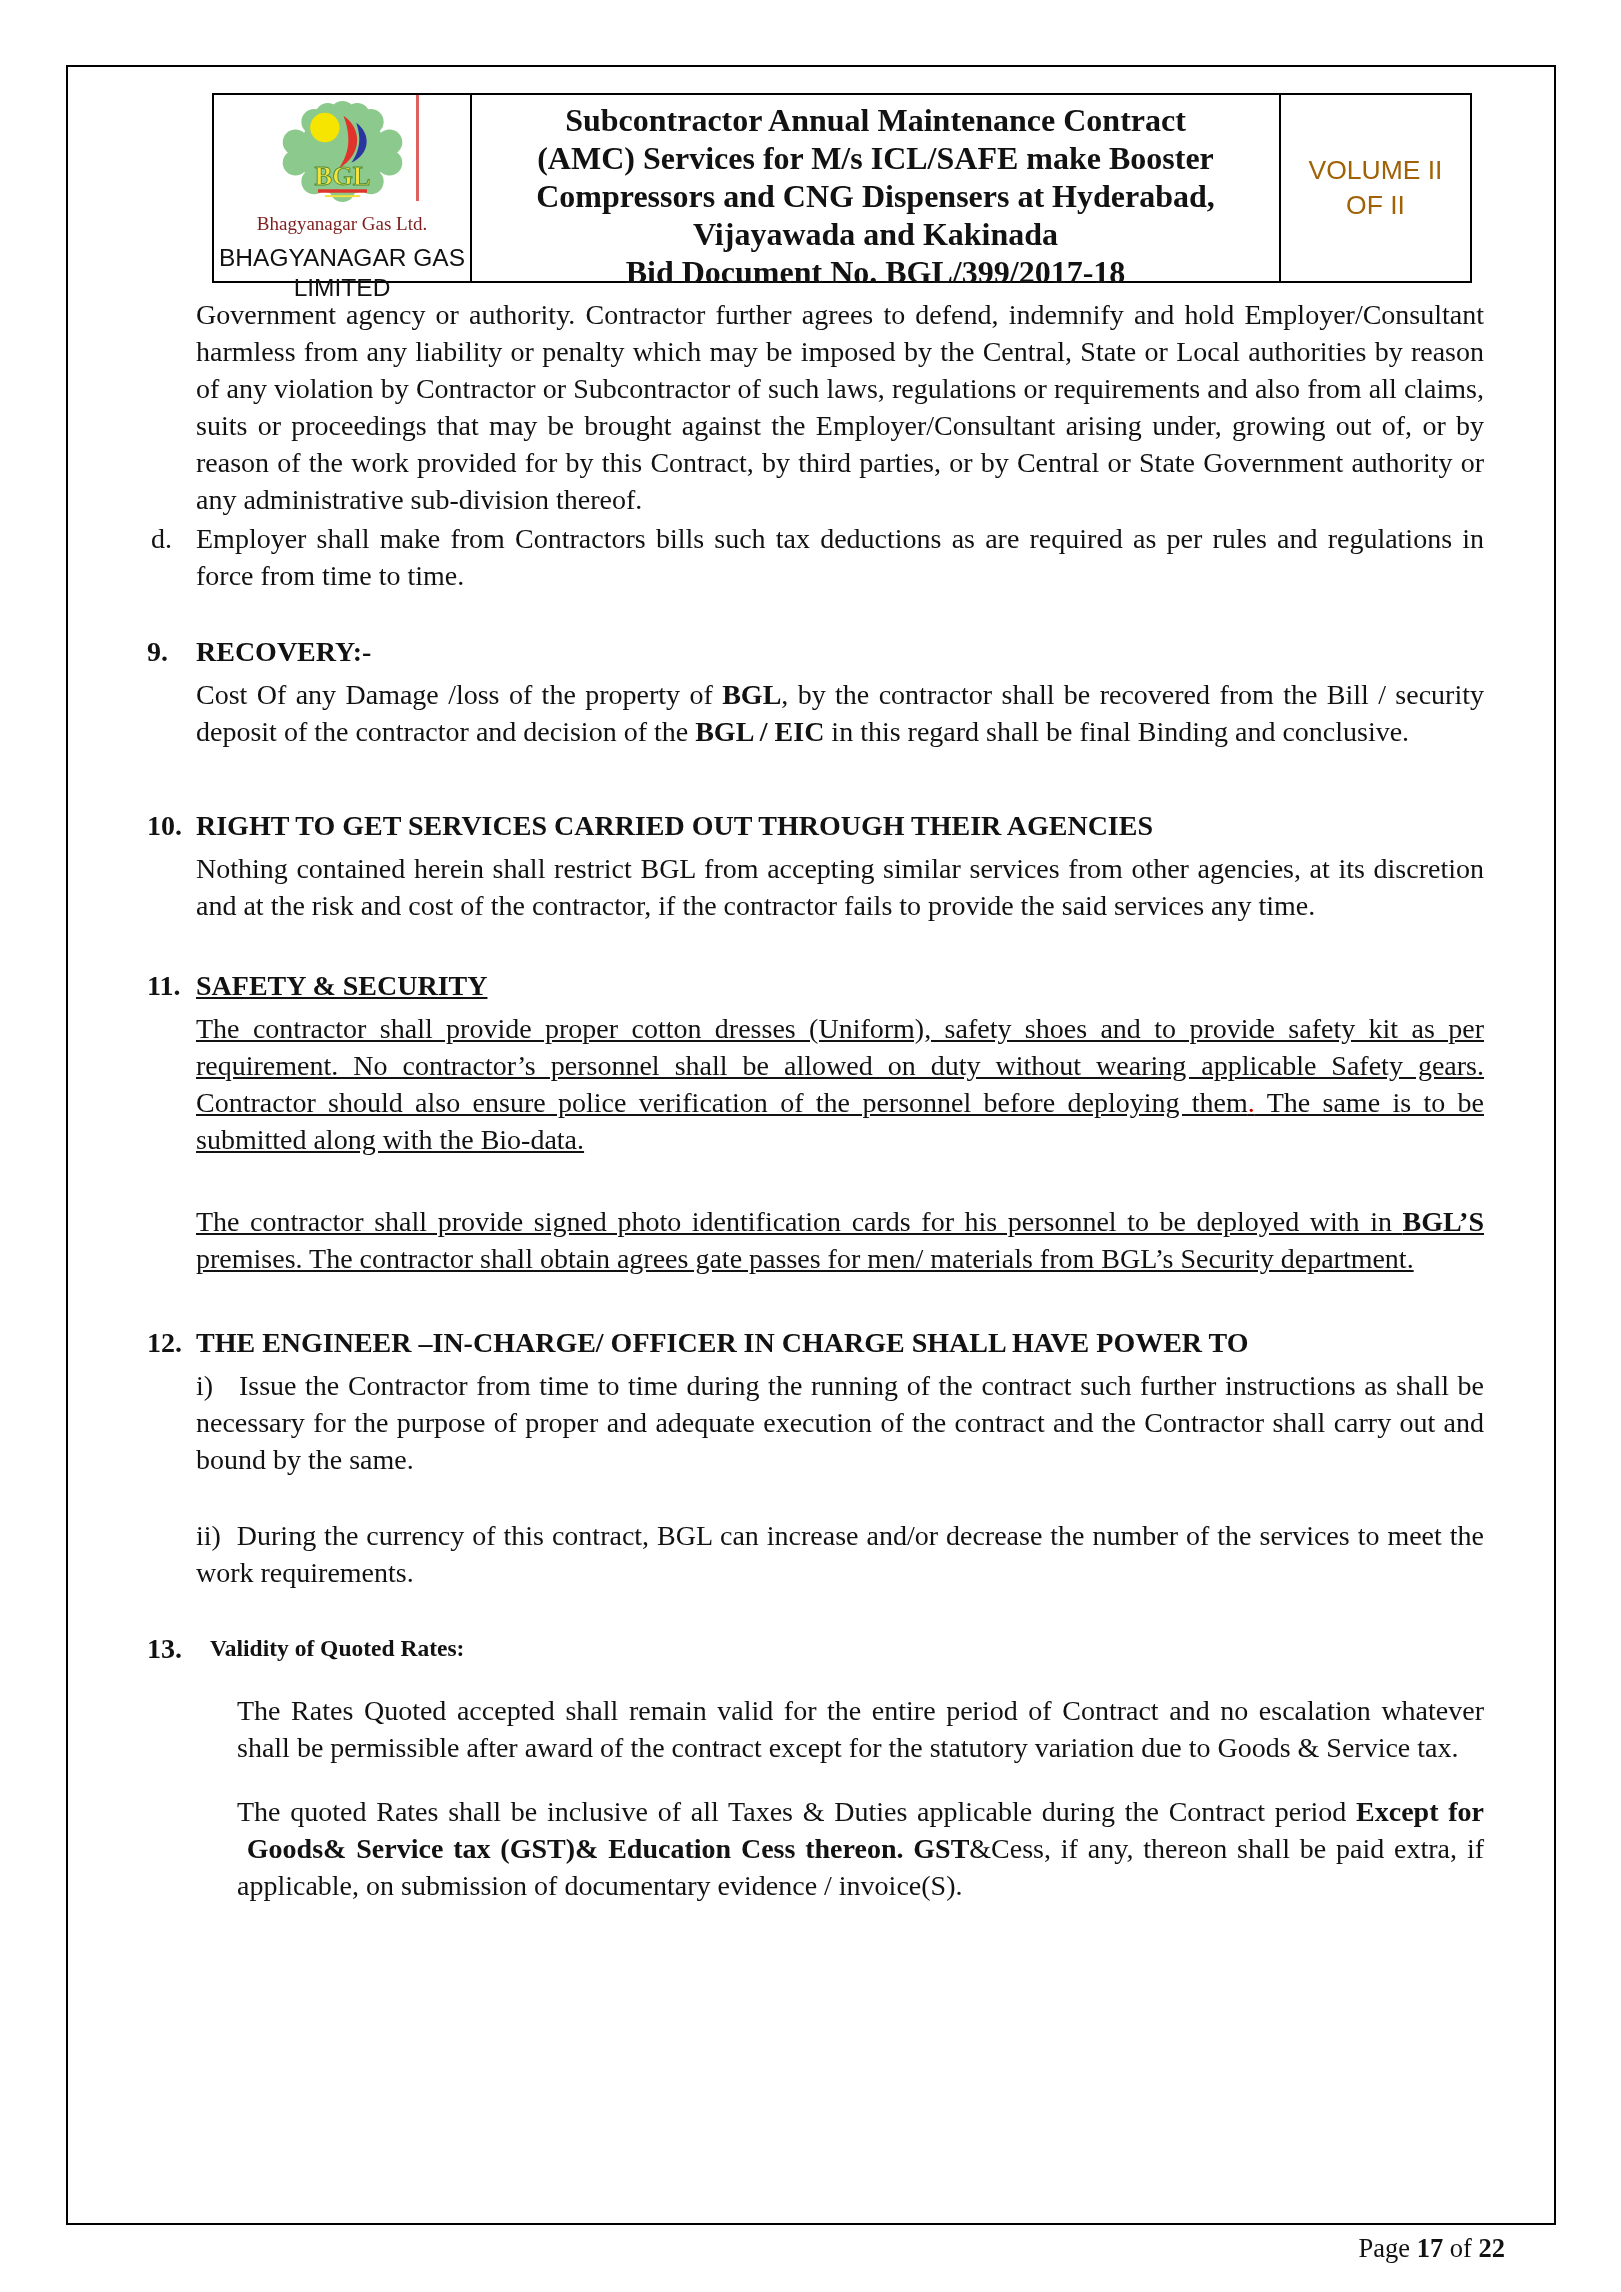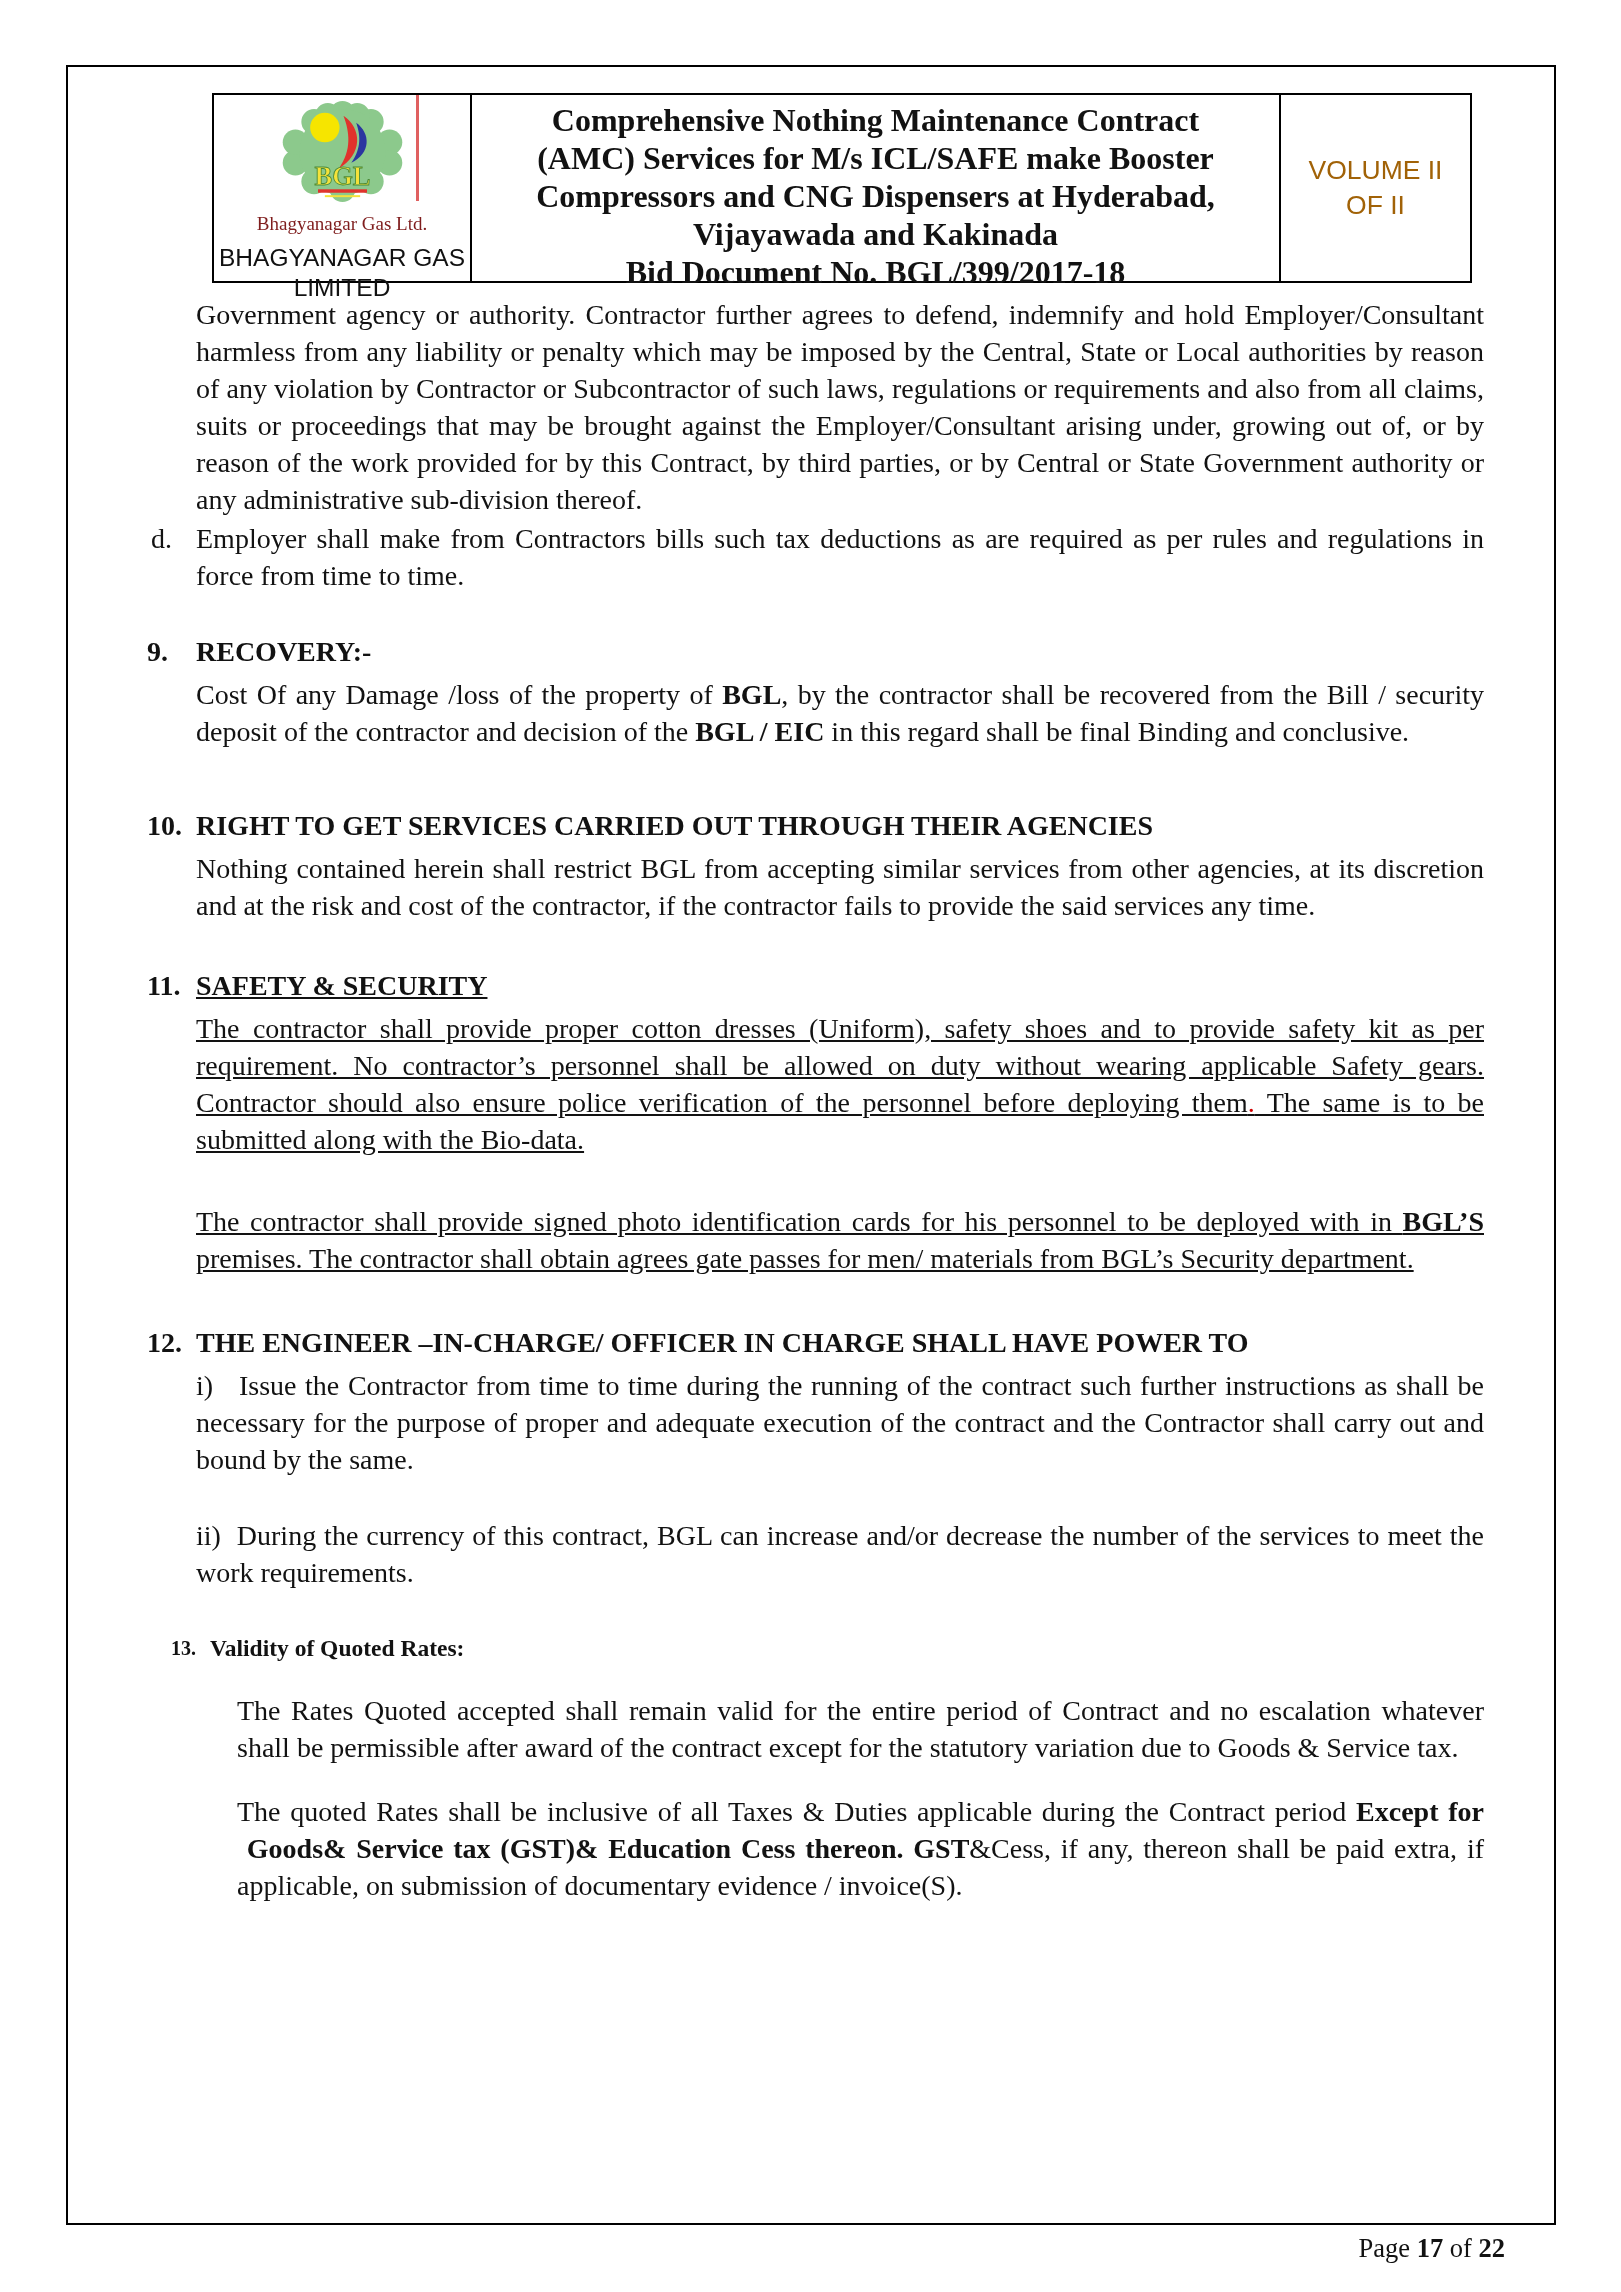--- a/index.html
+++ b/index.html
@@ -38,21 +38,21 @@
   .sec-head .num { position:absolute; left:0; top:0; }
   .sec .para { margin-left:49px; margin-top:5.9px; }
   .sec9  { margin-top:39px; }
   .sec10 { margin-top:57px; }
   .sec11 { margin-top:43px;text-decoration:underline; }
   .sec12 { margin-top:47px; }
   .sec13 { margin-top:41px; }
   .para-gap { margin-top:45px !important; }
   .para-gap2 { margin-top:39px !important; }
   .sec13 .sec-head { font-size:23.5px; line-height:33px; padding-left:63px; }
-  .sec13 .sec-head .num { font-size:20px; line-height:33px;margin-left:24px; }
+  .sec13 .sec-head .num { font-size:28px; line-height:33px; }
   .sec13 .para { margin-left:90px; margin-top:27.4px; }
   .b { font-weight:bold; }
   .red { color:#d00000; }
   
   .footer { position:absolute; top:2233px; right:116px; font-size:26.5px; line-height:31px; color:#121212; }
   .footer .b { font-weight:bold; }
 </style>
 </head>
 <body>
 
@@ -85,21 +85,21 @@
           <rect x="57" y="99" width="36" height="2" fill="#f5e23a"></rect>
         </svg>
         <div class="logo-sub">Bhagyanagar Gas Ltd.</div>
         <div class="company">
           <div>BHAGYANAGAR GAS</div>
           <div>LIMITED</div>
         </div>
         <div class="red-line"></div>
       </div>
       <div class="title-cell">
-        <div class="title-line">Comprehensive Nothing Maintenance Contract</div>
+        <div class="title-line">Subcontractor Annual Maintenance Contract</div>
         <div class="title-line">(AMC) Services for M/s ICL/SAFE make Booster</div>
         <div class="title-line">Compressors and CNG Dispensers at Hyderabad,</div>
         <div class="title-line">Vijayawada and Kakinada</div>
         <div class="title-line">Bid Document No. BGL/399/2017-18</div>
       </div>
       <div class="volume-cell">
         <div>VOLUME II</div>
         <div>OF II</div>
       </div>
     </div>

